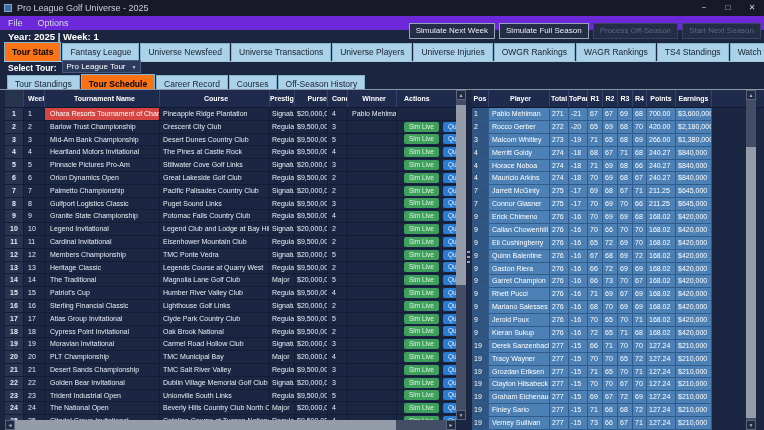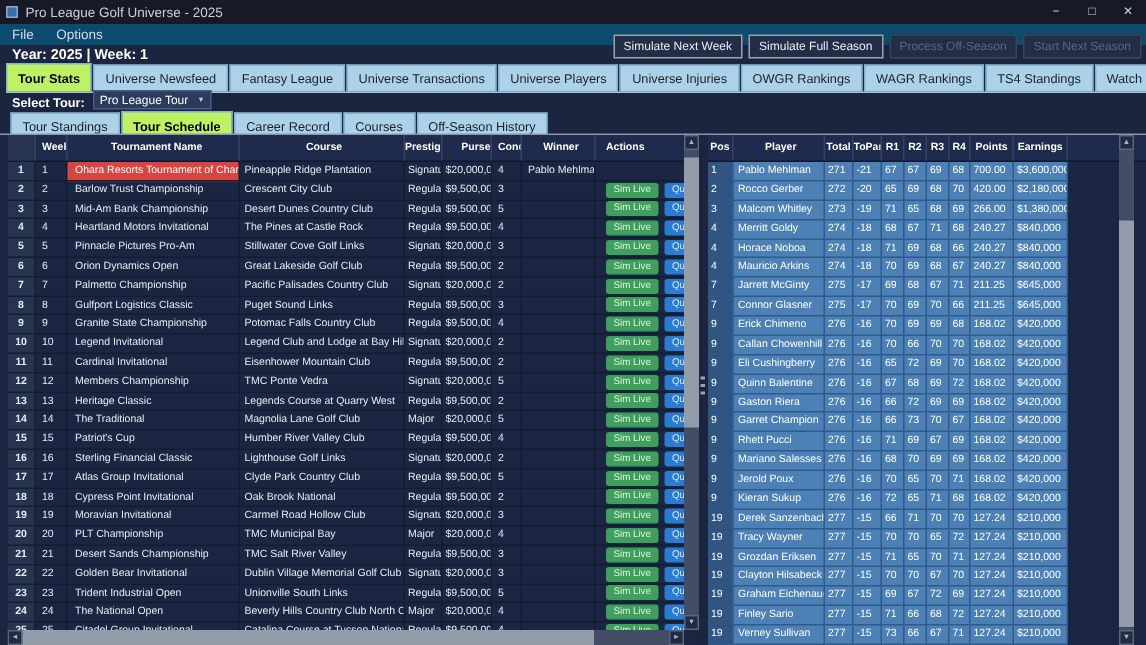--- a/index.html
+++ b/index.html
@@ -10,34 +10,34 @@
     font-family:"Liberation Sans", sans-serif;
     -webkit-font-smoothing:antialiased;
   }
   
   .titlebar { position:absolute; top:0; left:0; right:0; height:16px; background:#171a26;
     display:flex; align-items:center; color:#c9ced9; font-size:9px; }
   .app-icon { width:8px; height:8px; background:#3a6ea5; border:1px solid #8fa8c8; margin:0 5px 0 4px; }
   .win-controls { margin-left:auto; display:flex; height:100%; }
   .win-btn { width:24px; text-align:center; font-size:8px; line-height:16px; color:#cfd4de; }
   
-  .menubar { position:absolute; top:16px; left:0; right:0; height:14px; background:#0c4a6e;
+  .menubar { position:absolute; top:16px; left:0; right:0; height:14px; background:#6d28d9;
     display:flex; align-items:center; gap:15px; padding-left:8px; color:#d6dbe5; font-size:9px; }
   
   .year-row { position:absolute; top:31px; left:8px; color:#ffffff; font-size:9.5px; font-weight:bold; }
   .sim-buttons { position:absolute; top:23px; right:3px; display:flex; gap:4px; }
   .sim-btn { border:1px solid #9aa4b8; background:#232d45; color:#e9edf4; font-size:8px; padding:2px 6px 3px; white-space:nowrap; }
   .sim-btn.disabled { border-color:#3a445e; color:#5b6680; }
   
   .tabs { display:flex; align-items:flex-end; border-bottom:1px solid #9fc7dd; width:-moz-fit-content; width:fit-content; }
   .tabs1 { position:absolute; top:42px; left:4px; }
   .tabs2 { position:absolute; top:74px; left:7px; }
   .tab { background:#abd2e8; color:#17202e; font-size:8.5px; padding:3px 7px 4px; margin-right:1px;
     border:1px solid #87b2cd; border-bottom:none; white-space:nowrap; }
-  .tab.active { background:#bef264; color:#000000; font-weight:bold; padding-top:4px; }
+  .tab.active { background:#f97316; color:#000000; font-weight:bold; padding-top:4px; }
   
   .select-row { position:absolute; top:60px; left:8px; display:flex; align-items:flex-end;
     color:#ffffff; font-size:8.5px; font-weight:bold; }
   .combo { width:79px; height:13px; margin-left:5px; background:#2c3a5c; border:1px solid #4a5a7e;
     color:#ffffff; font-size:8px; font-weight:normal; display:flex; align-items:center; padding-left:4px; }
   .combo-arrow { margin-left:auto; font-size:5px; padding-right:3px; color:#c9d2e2; }
   
   .top-line { position:absolute; top:89px; left:0; right:0; height:1px; background:#8b96a9; }
   .panel { position:absolute; top:90px; background:#1b2742; overflow:hidden; }
   .left-panel  { left:5px;   width:461px; height:340px; }
@@ -107,22 +107,22 @@
 <div class="year-row">Year: 2025 | Week: 1</div>
 <div class="sim-buttons" id="sim-buttons">
     <div class="sim-btn">Simulate Next Week</div>
     <div class="sim-btn">Simulate Full Season</div>
     <div class="sim-btn disabled">Process Off-Season</div>
     <div class="sim-btn disabled">Start Next Season</div>
   </div>
 
 <div class="tabs tabs1" id="tabs1">
     <div class="tab active">Tour Stats</div>
+    <div class="tab">Fantasy League</div>
     <div class="tab">Universe Newsfeed</div>
-    <div class="tab">Fantasy League</div>
     <div class="tab">Universe Transactions</div>
     <div class="tab">Universe Players</div>
     <div class="tab">Universe Injuries</div>
     <div class="tab">OWGR Rankings</div>
     <div class="tab">WAGR Rankings</div>
     <div class="tab">TS4 Standings</div>
     <div class="tab">Watch List</div>
   </div>
 
 <div class="select-row">

